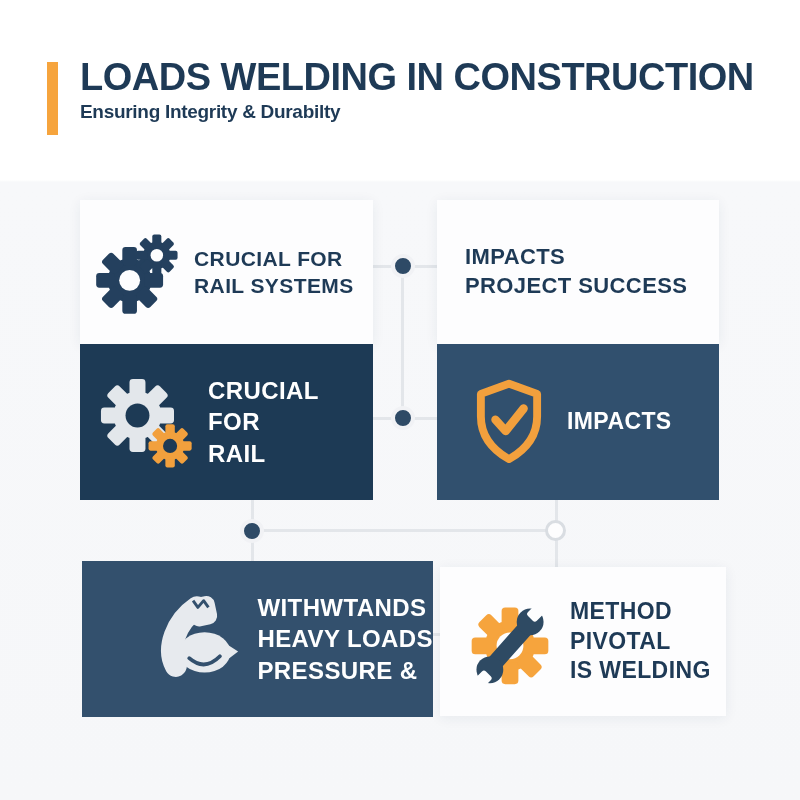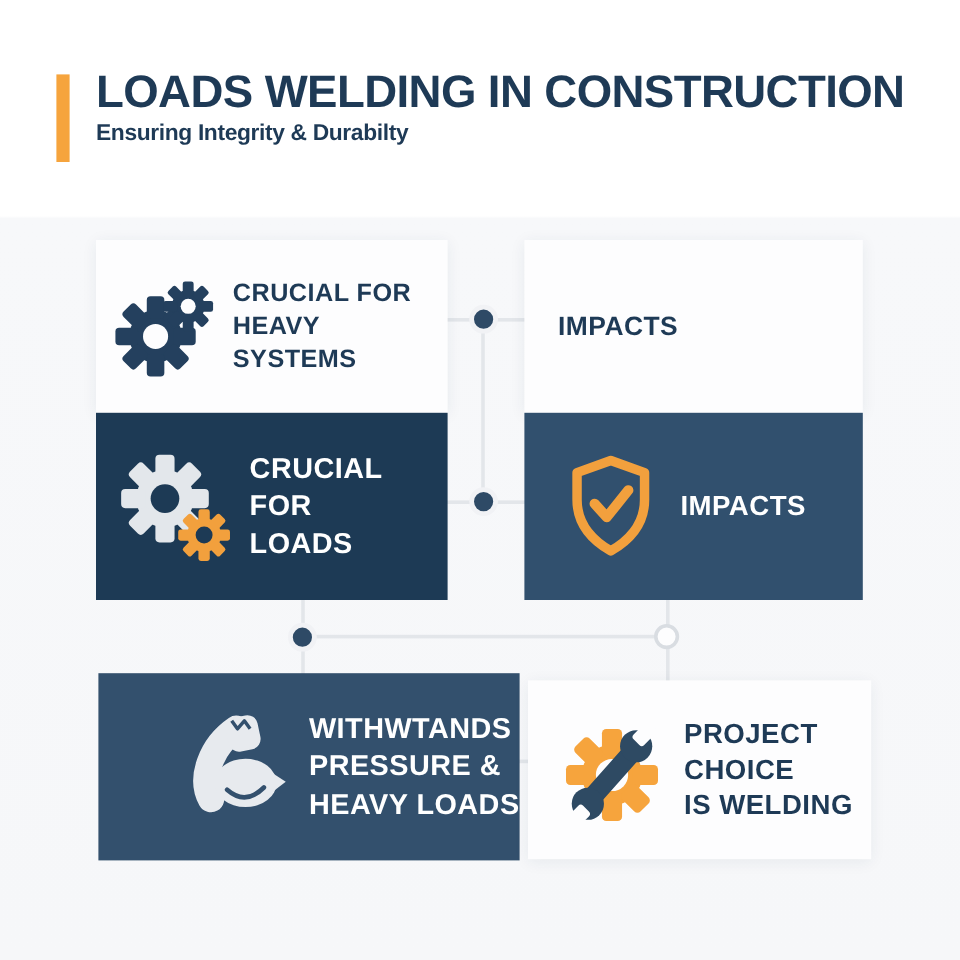--- a/index.html
+++ b/index.html
@@ -103,42 +103,43 @@
     <span class="icon-wrap">
       <svg viewBox="-44 -44 88 88" width="92" height="92">
         <use href="#gear" fill="#24405E" transform="translate(-8,8)"></use>
         <circle cx="-8" cy="8" r="10" fill="#FDFDFE"></circle>
         <use href="#gear" fill="#24405E" transform="translate(18,-16) scale(0.62)"></use>
         <circle cx="18" cy="-16" r="6" fill="#FDFDFE"></circle>
       </svg>
     </span>
     <div class="txt navy">
       <div>CRUCIAL FOR</div>
-      <div>HEAVY SYSTEMS</div>
+      <div>RAIL SYSTEMS</div>
     </div>
   </div>
 
   <div class="card light" id="card-b">
     <div class="txt navy">
       <div>IMPACTS</div>
+      <div>PROJECT SUCCESS</div>
     </div>
   </div>
 
   <div class="card" id="card-c">
     <span class="icon-wrap">
       <svg viewBox="-46 -46 92 92" width="100" height="100">
         <use href="#gear" fill="#E3E7EB" transform="translate(-6,-6) scale(1.05)"></use>
         <circle cx="-6" cy="-6" r="11" fill="#1D3A55"></circle>
         <use href="#gear" fill="#F2A03D" transform="translate(24,22) scale(0.62)"></use>
         <circle cx="24" cy="22" r="6.5" fill="#1D3A55"></circle>
       </svg>
     </span>
     <div class="txt white">
       <div>CRUCIAL FOR</div>
-      <div>LOADS</div>
+      <div>RAIL</div>
     </div>
   </div>
 
   <div class="card" id="card-d">
     <span class="icon-wrap">
       <svg viewBox="0 0 64 78" width="72" height="88">
         <path d="M32 5 L57 14 V34 C57 52 46 64 32 72 C18 64 7 52 7 34 V14 Z" fill="none" stroke="#F2A03D" stroke-width="7" stroke-linejoin="round"></path>
         <path d="M20 37 L29 47 L45 27" fill="none" stroke="#F2A03D" stroke-width="7.5" stroke-linecap="round" stroke-linejoin="round"></path>
       </svg>
     </span>
@@ -153,36 +154,36 @@
         <path d="M28 76 C18 58 28 30 50 15" fill="none" stroke="#E7EAEE" stroke-width="23" stroke-linecap="round"></path>
         <rect x="42" y="4" width="28" height="30" rx="9" fill="#E7EAEE" transform="rotate(-12 56 19)"></rect>
         <path d="M46 8 L51 15 L57 8 L62 15" fill="none" stroke="#33506D" stroke-width="3" stroke-linejoin="round"></path>
         <ellipse cx="58" cy="62" rx="27" ry="21" fill="#E7EAEE"></ellipse>
         <path d="M76 50 L93 61 L76 74 Z" fill="#E7EAEE"></path>
         <path d="M42 68 Q58 82 74 66" fill="none" stroke="#33506D" stroke-width="4" stroke-linecap="round"></path>
       </svg>
     </span>
     <div class="txt white">
       <div>WITHWTANDS</div>
+      <div>HEAVY LOADS</div>
       <div>PRESSURE &amp;</div>
-      <div>HEAVY LOADS</div>
     </div>
   </div>
 
   <div class="card light" id="card-f">
     <span class="icon-wrap">
       <svg viewBox="0 0 96 96" width="92" height="92">
         <use href="#gear" fill="#F6A43D" transform="translate(48,52) scale(1.25)"></use>
         <circle cx="48" cy="52" r="14" fill="#FDFDFE"></circle>
         <path d="M32 70 L64 34" stroke="#2E4A63" stroke-width="17" stroke-linecap="round" fill="none"></path>
         <circle cx="69" cy="27" r="14" fill="#2E4A63"></circle>
         <circle cx="27" cy="77" r="14" fill="#2E4A63"></circle>
         <rect x="70" y="6" width="13" height="20" rx="3" fill="#FDFDFE" transform="rotate(45 76 16)"></rect>
         <rect x="12" y="78" width="13" height="20" rx="3" fill="#FDFDFE" transform="rotate(45 18 88)"></rect>
       </svg>
     </span>
     <div class="txt navy">
-      <div>PROJECT CHOICE</div>
+      <div>METHOD PIVOTAL</div>
       <div>IS WELDING</div>
     </div>
   </div>
 
 </div>
 
 </body></html>

